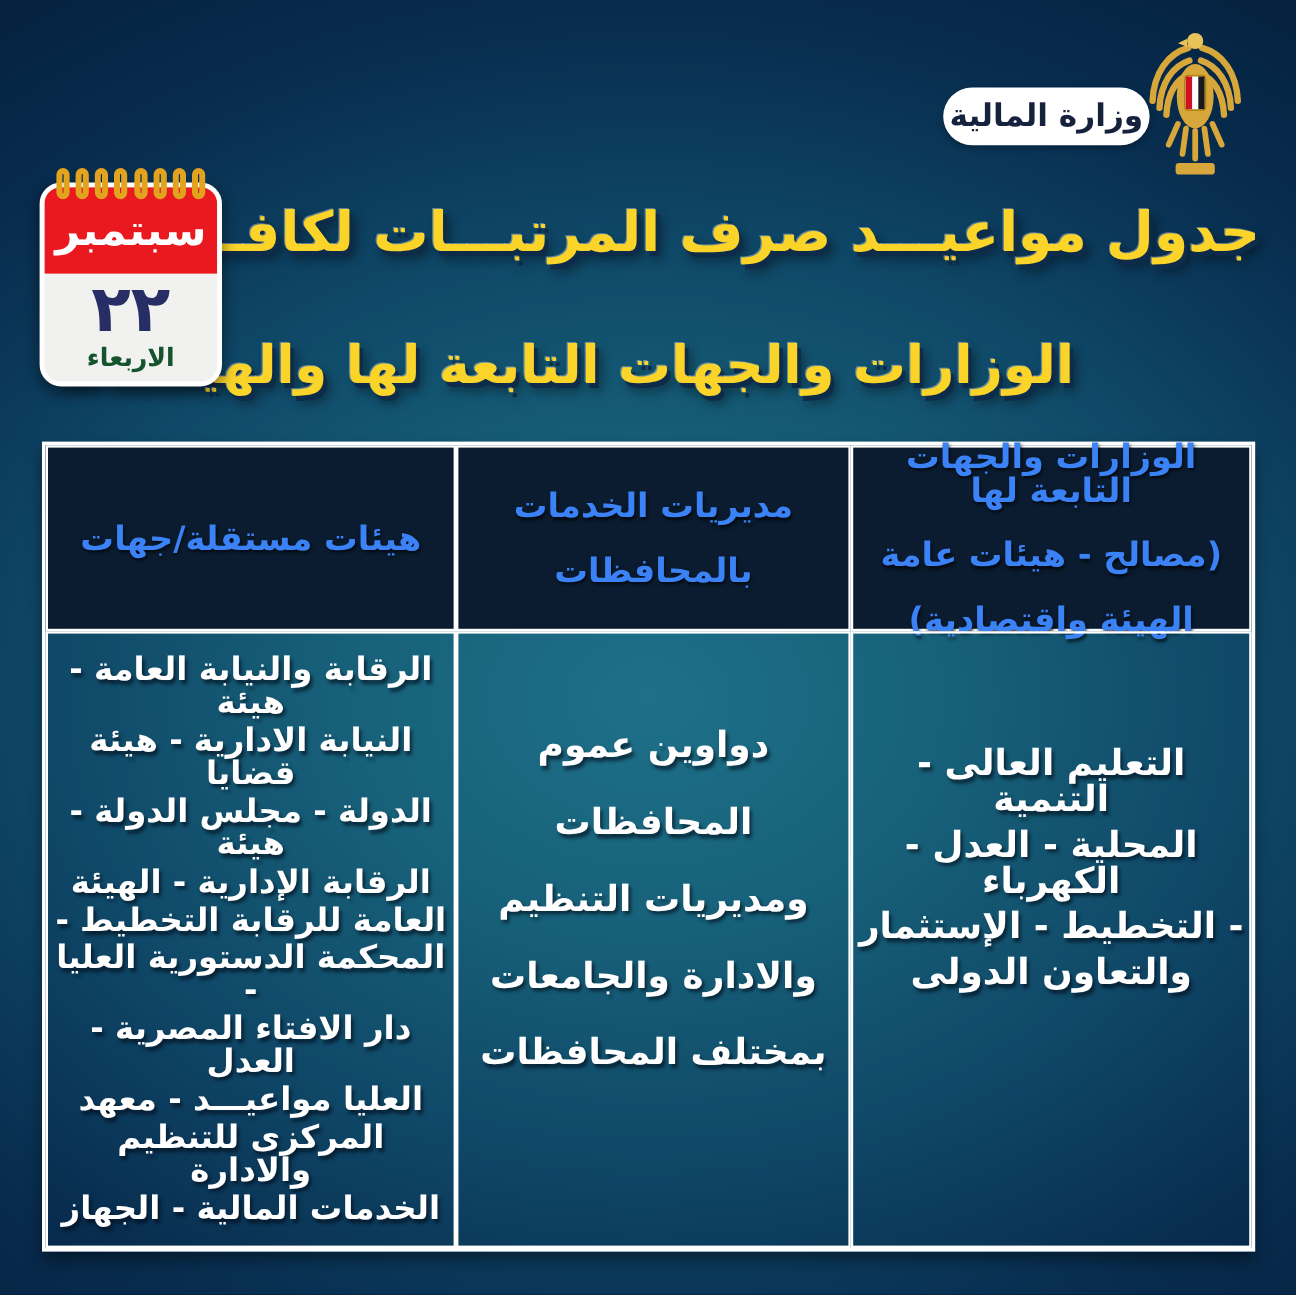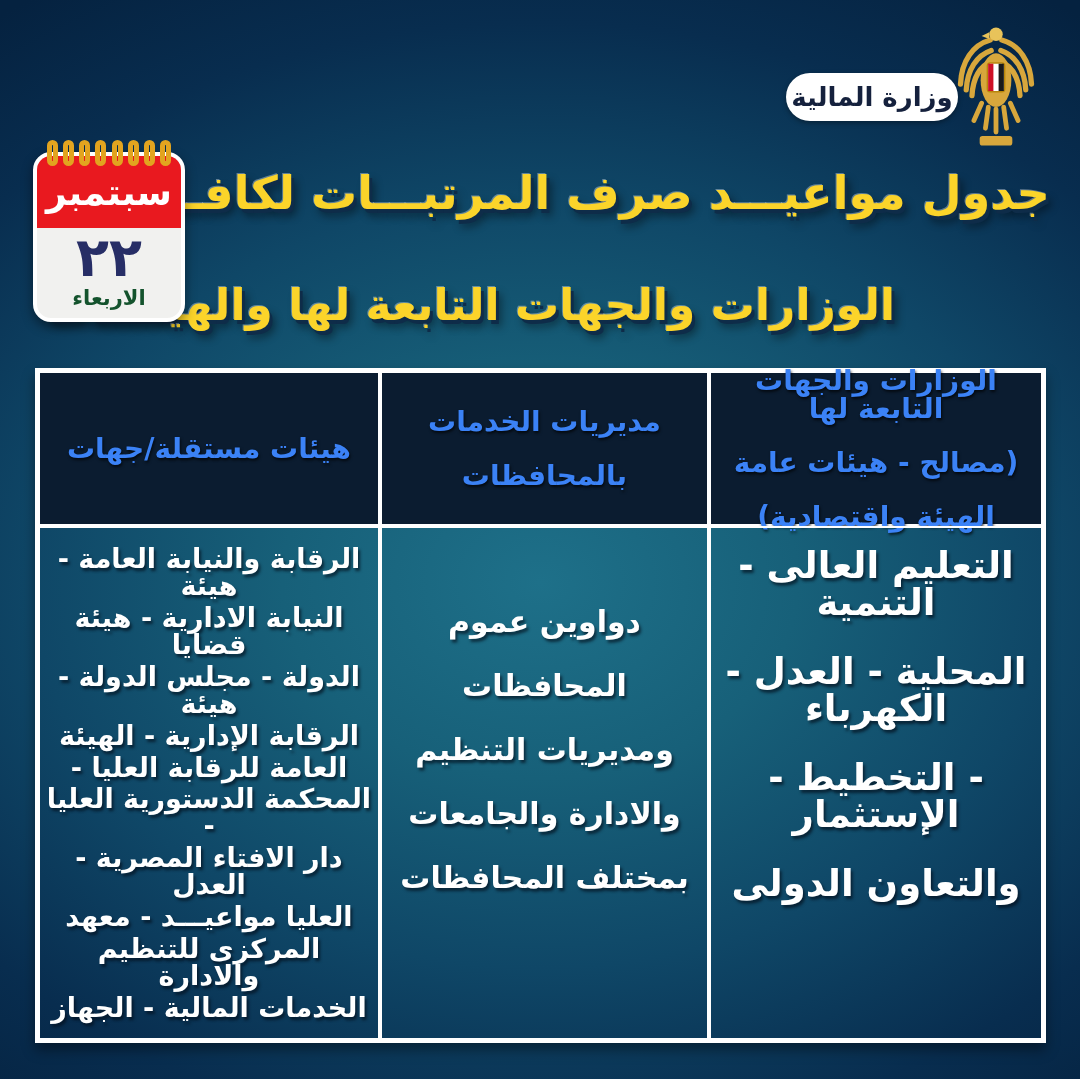--- a/index.html
+++ b/index.html
@@ -42,21 +42,21 @@
     border:3px solid #fff;box-sizing:border-box;
     box-shadow:0 7px 12px rgba(0,0,0,.4);
   }
   .cell{border:2px solid #fff;box-sizing:border-box;display:flex;flex-direction:column;
     align-items:center;justify-content:center;direction:rtl;text-align:center;}
   .cell .line{display:block;}
   .header{background:#0b1c30;color:#3b82f6;font-weight:bold;}
   .header .line{font-size:28px;line-height:1;margin:13px 0;text-shadow:1px 2px 3px rgba(0,0,0,.7);}
   .body{color:#ffffff;font-weight:bold;text-shadow:2px 3px 3px rgba(3,12,24,.65);}
   .b-ministries{padding-bottom:118px;}
-  .b-ministries .line{font-size:37px;line-height:1;margin:16px 0;}
+  .b-ministries .line{font-size:30px;line-height:1;margin:4px 0;}
   .b-directorates{padding-bottom:66px;}
   .b-directorates .line{font-size:30px;line-height:1;margin:17px 0;}
   .b-independent{justify-content:space-evenly;padding:12px 4px;}
   .b-independent .line{font-size:27px;line-height:1;}
 </style>
 </head>
 <body>
 
 <div class="canvas">
 
@@ -135,21 +135,21 @@
         <div class="line">المحافظات</div>
         <div class="line">ومديريات التنظيم</div>
         <div class="line">والادارة والجامعات</div>
         <div class="line">بمختلف المحافظات</div>
       </div>
     <div class="cell body b-independent">
         <div class="line">الرقابة والنيابة العامة - هيئة</div>
         <div class="line">النيابة الادارية - هيئة قضايا</div>
         <div class="line">الدولة - مجلس الدولة - هيئة</div>
         <div class="line">الرقابة الإدارية - الهيئة</div>
-        <div class="line">العامة للرقابة العليا -</div>
+        <div class="line">العامة للرقابة التخطيط -</div>
         <div class="line">المحكمة الدستورية العليا -</div>
         <div class="line">دار الافتاء المصرية - العدل</div>
         <div class="line">العليا مواعيـــد - معهد</div>
         <div class="line">المركزى للتنظيم والادارة</div>
         <div class="line">الخدمات المالية - الجهاز</div>
       </div>
   </div>
 
 </div>
 

